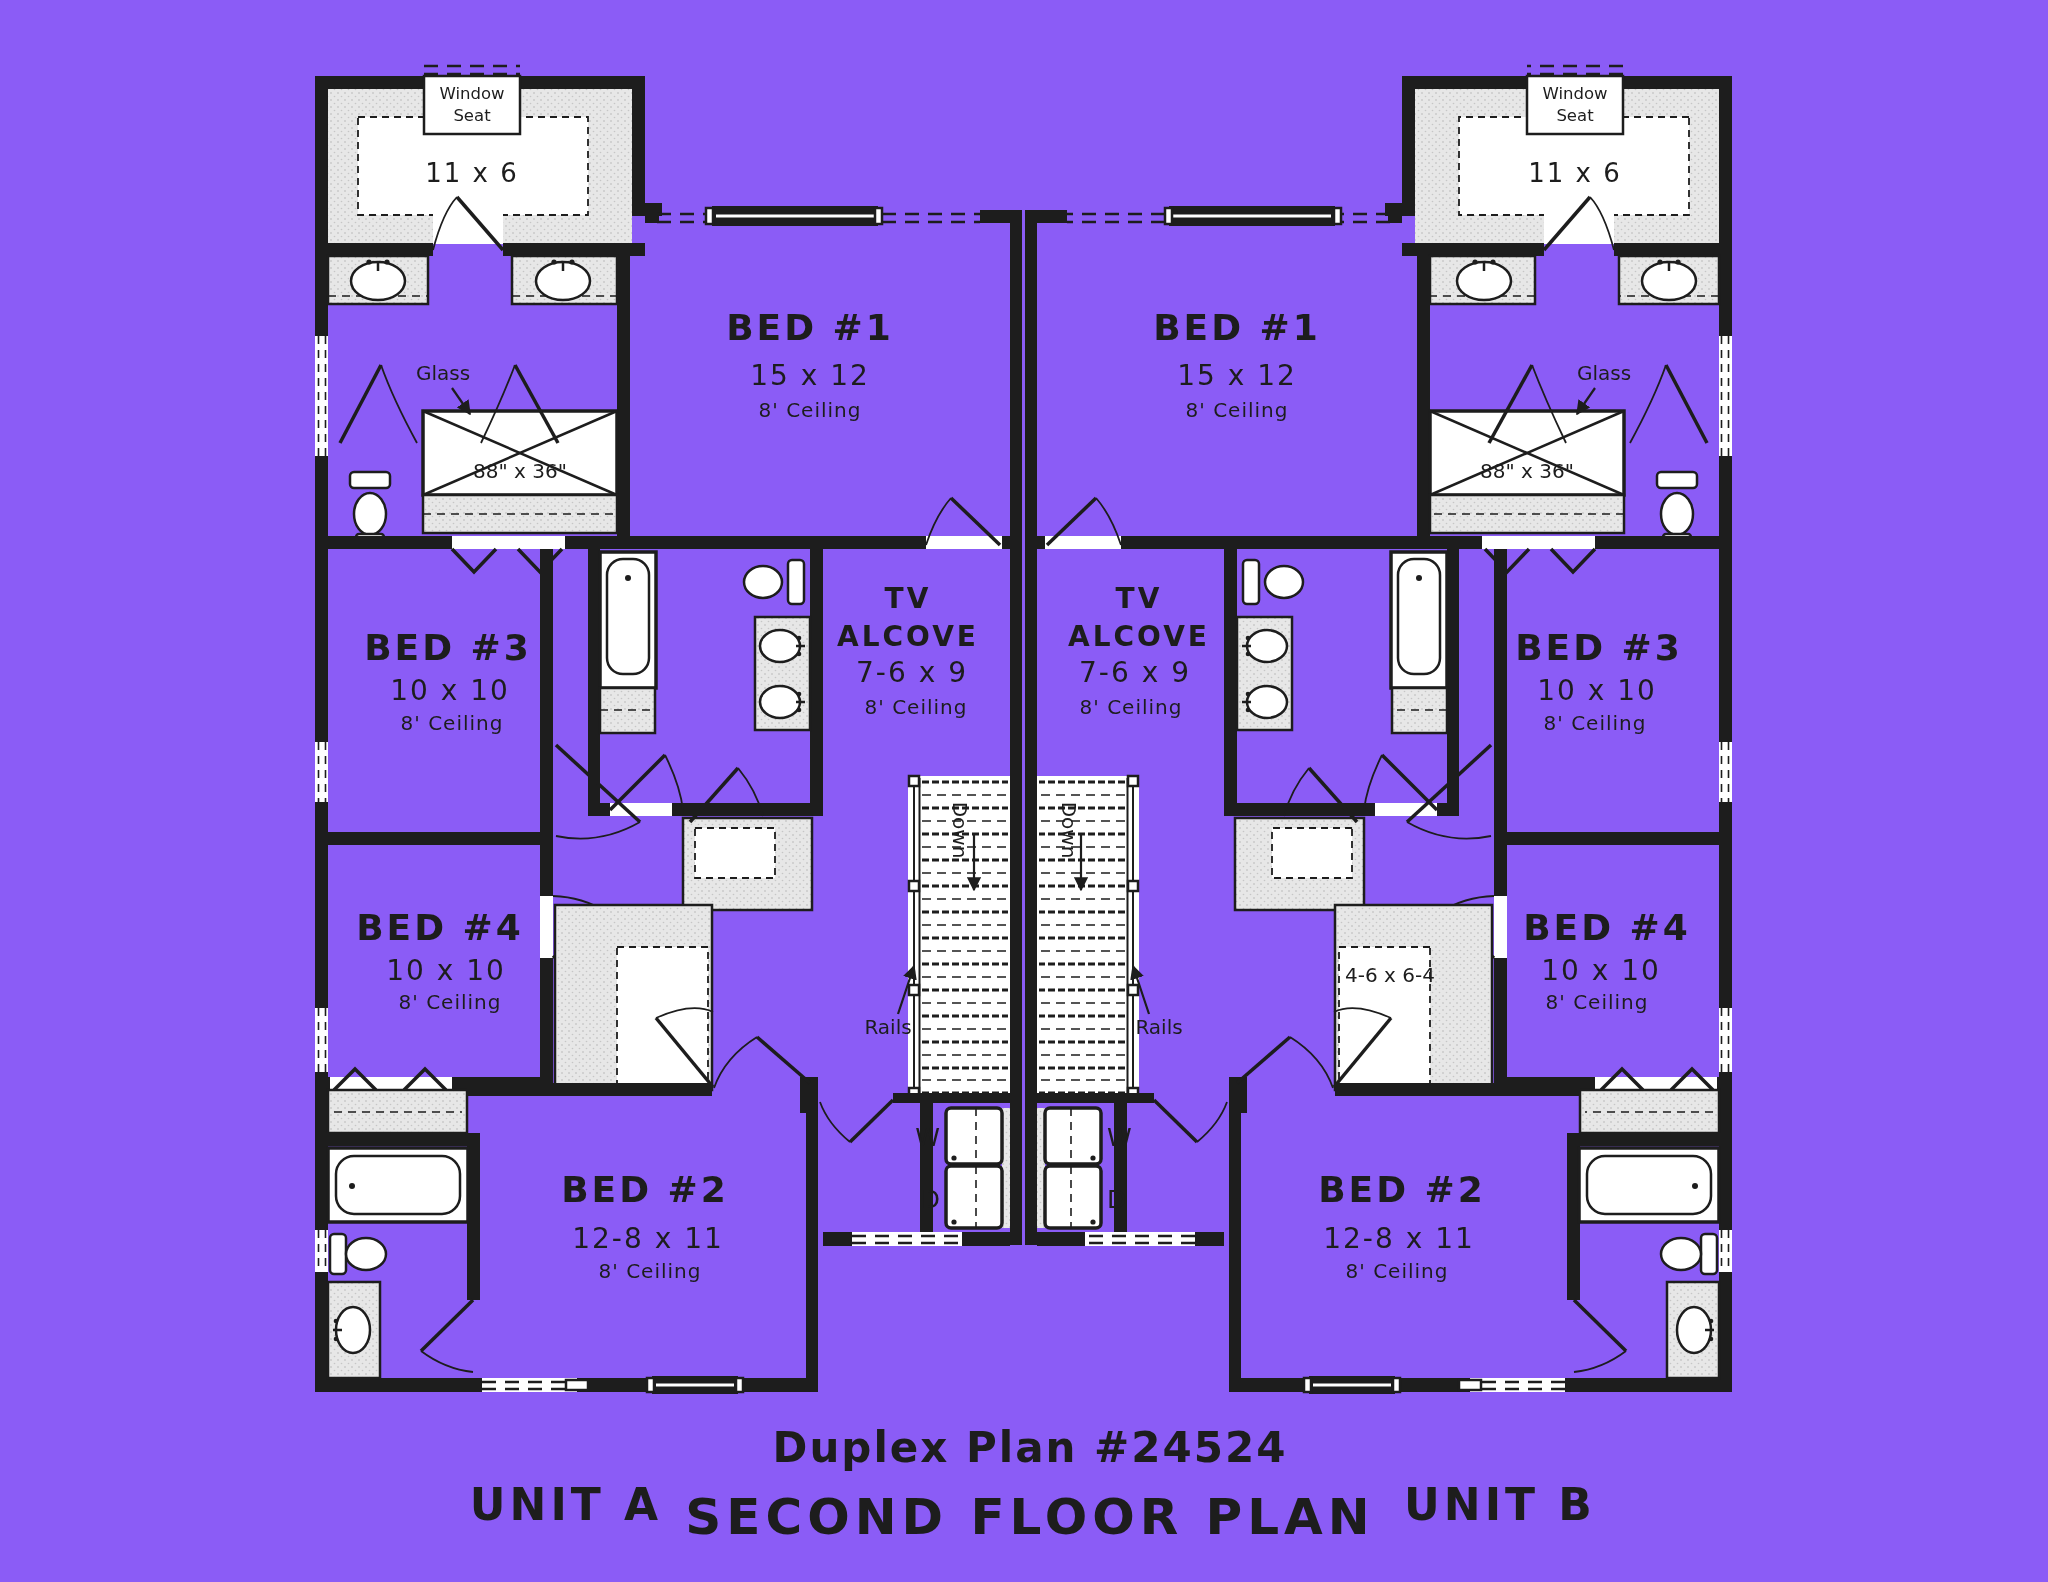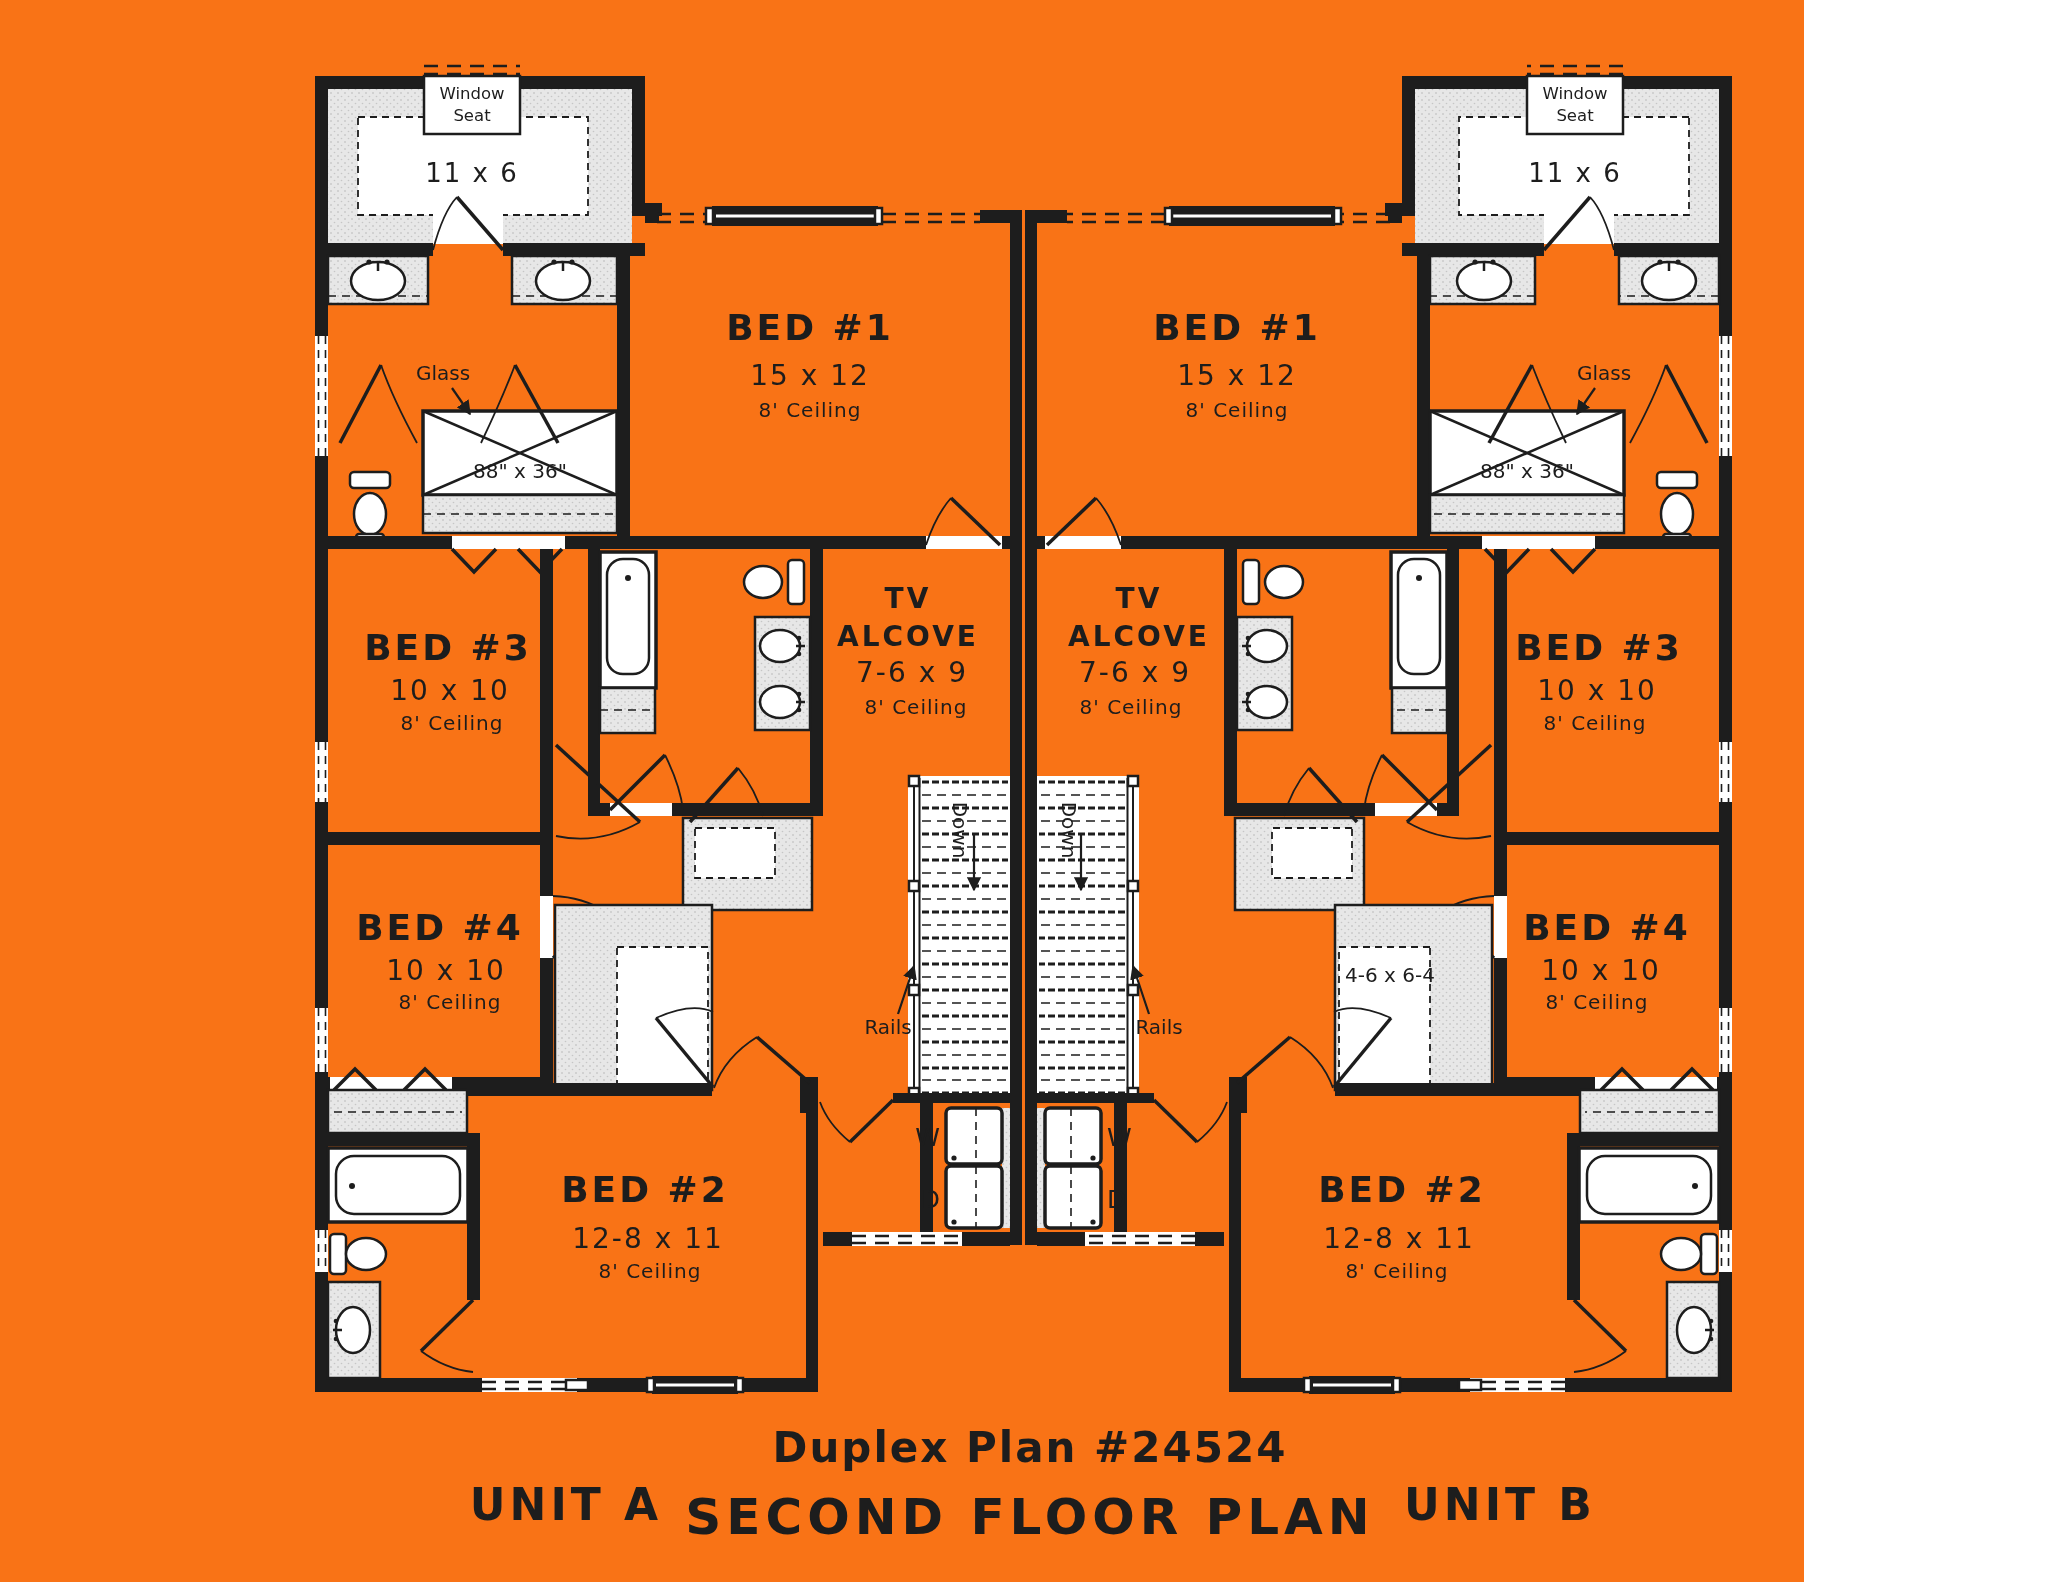--- a/index.html
+++ b/index.html
@@ -1,16 +1,16 @@
 <!DOCTYPE html>
 <html><head>
 <meta charset="utf-8">
 <style>
   html,body{margin:0;padding:0;background:#ffffff;}
-  .page{position:relative;width:1804px;height:1582px;background:#f97316;overflow:hidden;}
+  .page{position:relative;width:2048px;height:1582px;background:#8b5cf6;overflow:hidden;}
   svg{position:absolute;left:0;top:0;}
   .wall{fill:#1d1d1d;}
   .thin{stroke:#1d1d1d;stroke-width:2.5;fill:none;}
   .fx{fill:#ffffff;stroke:#1d1d1d;stroke-width:2.5;}
   .fx3{fill:#ffffff;stroke:#1d1d1d;stroke-width:3.5;}
   .hatch{fill:url(#hpat);stroke:#1d1d1d;stroke-width:2.5;}
   .hatchNS{fill:url(#hpat);}
   .inner{fill:#ffffff;stroke:#1d1d1d;stroke-width:1.8;stroke-dasharray:7 5;}
   .dashln{stroke:#1d1d1d;stroke-width:2.4;stroke-dasharray:14 9;fill:none;}
   .dashf{stroke:#1d1d1d;stroke-width:1.6;stroke-dasharray:8 6;fill:none;}

